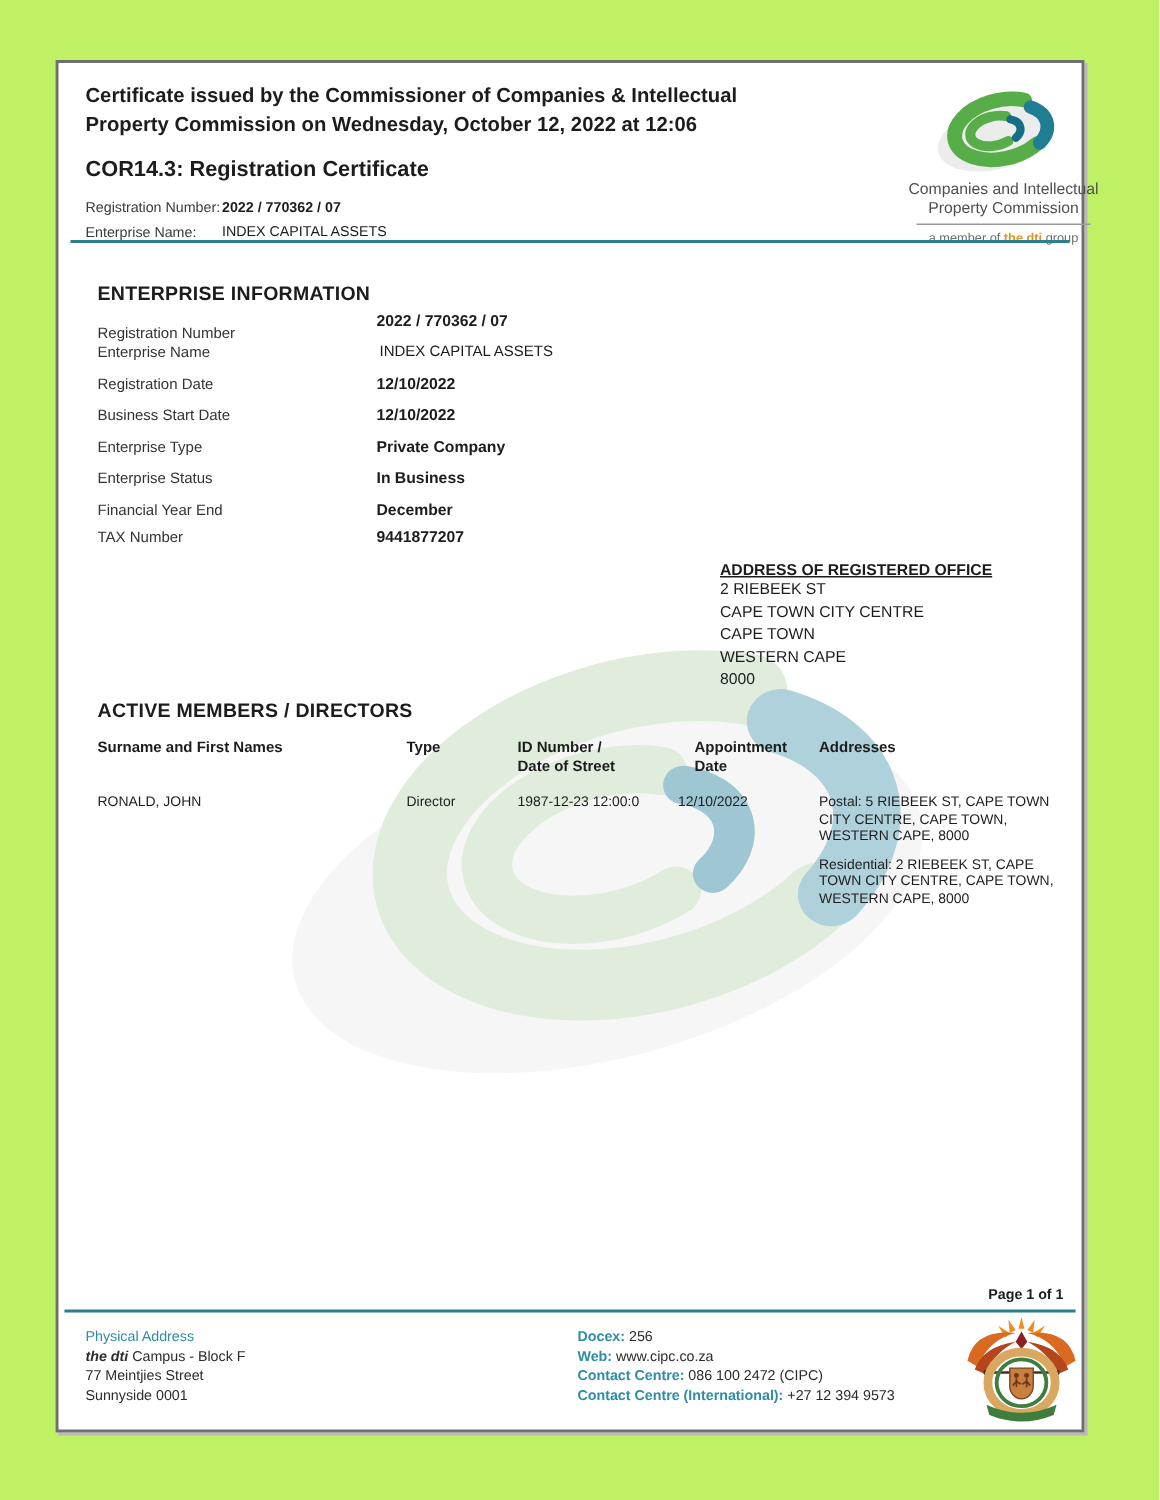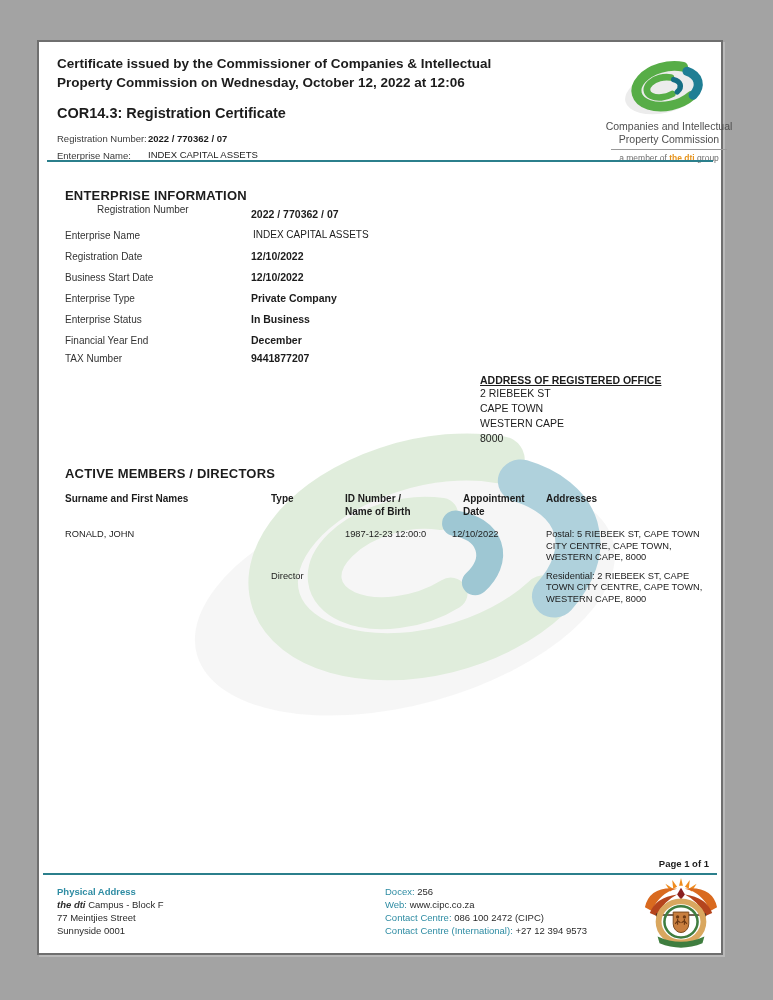--- a/index.html
+++ b/index.html
@@ -1,17 +1,17 @@
 <!DOCTYPE html>
 <html><head>
 <meta charset="utf-8">
 <style>
   * { margin: 0; padding: 0; box-sizing: border-box; }
   html, body { background: #ffffff; font-family: "Liberation Sans", sans-serif; }
-  .stage { position: relative; width: 773px; height: 1000px; background: #a3a3a3; overflow: hidden; }
+  .stage { position: relative; width: 773px; height: 1000px; background: #bef264; overflow: hidden; }
 
   .page {
     position: absolute; left: 37px; top: 40px; width: 686px; height: 915px;
     background: #fff; border: 2px solid #6f6f6f;
     box-shadow: 2px 2px 0 #b9b9b9;
   }
   .abs { position: absolute; }
 
   .cert-header { left: 18px; top: 12px; font-size: 13.5px; font-weight: bold; color: #1c1c1c; line-height: 19px; }
   .cor-title  { left: 18px; top: 63px; font-size: 14.5px; font-weight: bold; color: #1c1c1c; }
@@ -43,22 +43,22 @@
   .office-line { font-size: 10.5px; font-weight: normal; color: #1c1c1c; line-height: 15px; }
 
   .tbl-head { position: absolute; top: 450px; font-size: 10px; font-weight: bold; color: #1c1c1c; line-height: 13px; }
   .tbl-cell { position: absolute; top: 487px; font-size: 9.3px; color: #1c1c1c; }
   .addr-cell { width: 170px; line-height: 11.5px; }
   .addr-cell p + p { margin-top: 7px; }
 
   .page-num { right: 12px; top: 816px; font-size: 9.5px; font-weight: bold; color: #1c1c1c; }
 
   .footer-col { position: absolute; top: 843px; font-size: 9.5px; line-height: 13px; color: #2b2b2b; }
-  .f-teal { color: #2e8ca3; font-weight: bold; }
-  .footer-line .f-teal { font-weight: normal; text-align: right; }
+  .f-teal { color: #2e8ca3; font-weight: normal; }
+  .footer-line .f-teal { font-weight: bold; text-align: right; }
 
   .watermark { left: 128px; top: 378px; width: 495px; height: 300px; opacity: 0.55; transform: rotate(-6deg); }
 
   
   .logo-small .wm-base { fill: #ececec; }
   .logo-small .outer, .logo-small .inner { stroke: #57ad47; }
   .logo-small .comma-big { stroke: #1f7e94; }
   .logo-small .comma-small { stroke: #156e84; }
   .logo-wm .wm-base { fill: #f0f0f0; }
   .logo-wm .outer, .logo-wm .inner { stroke: #c8dfc0; }
@@ -118,21 +118,21 @@
         <ellipse class="wm-base" cx="102" cy="82" rx="96" ry="50"></ellipse>
         <path class="outer" d="M 160 32 A 70 44 0 1 0 162 100" fill="none" stroke-width="22" stroke-linecap="round"></path>
         <path class="inner" d="M 128 49 A 36 22 0 1 0 122 86" fill="none" stroke-width="15" stroke-linecap="round"></path>
         <path class="comma-small" d="M 133 55 A 26 18 0 0 1 134 84" fill="none" stroke-width="12" stroke-linecap="round"></path>
         <path class="comma-big" d="M 166 44 A 62 40 0 0 1 166 100" fill="none" stroke-width="20" stroke-linecap="round"></path>
       </g>
     </svg>
 
     <div class="abs section-title" style="left:26px; top:146px;">ENTERPRISE INFORMATION</div>
 
-    <div class="info-label" style="top:162px;margin-left:32px;">Registration Number</div>
+    <div class="info-label" style="top:175px;">Registration Number</div>
     <div class="info-value bold" style="top:166px;">2022 / 770362 / 07</div>
 
     <div class="info-label" style="top:188px;">Enterprise Name</div>
     <div class="info-value" style="top:187px; left:214px; font-size:10px;">INDEX CAPITAL ASSETS</div>
 
     <div class="info-label" style="top:209px;">Registration Date</div>
     <div class="info-value bold" style="top:208px;">12/10/2022</div>
 
     <div class="info-label" style="top:230px;">Business Start Date</div>
     <div class="info-value bold" style="top:229px;">12/10/2022</div>
@@ -145,41 +145,42 @@
 
     <div class="info-label" style="top:293px;">Financial Year End</div>
     <div class="info-value bold" style="top:292px;">December</div>
 
     <div class="info-label" style="top:311px;">TAX Number</div>
     <div class="info-value bold" style="top:310px;">9441877207</div>
 
     <div class="abs office">
       <div class="office-title">ADDRESS OF REGISTERED OFFICE</div>
       <div class="office-line">2 RIEBEEK ST</div>
+      <div class="office-line">CAPE TOWN CITY CENTRE</div>
       <div class="office-line">CAPE TOWN</div>
       <div class="office-line">WESTERN CAPE</div>
       <div class="office-line">8000</div>
     </div>
 
     <div class="abs section-title" style="left:26px; top:424px;text-align:center;">ACTIVE MEMBERS / DIRECTORS</div>
 
     <div class="tbl-head" style="left:26px;">Surname and First Names</div>
     <div class="tbl-head" style="left:232px;">Type</div>
     <div class="tbl-head" style="left:306px;">
       <div>ID Number /</div>
-      <div>Name of Birth</div>
+      <div>Date of Street</div>
     </div>
     <div class="tbl-head" style="left:424px;">
       <div>Appointment</div>
       <div>Date</div>
     </div>
     <div class="tbl-head" style="left:507px;">Addresses</div>
 
     <div class="tbl-cell" style="left:26px;">RONALD, JOHN</div>
-    <div class="tbl-cell" style="left:232px;margin-top:42px;">Director</div>
+    <div class="tbl-cell" style="left:232px;">Director</div>
     <div class="tbl-cell" style="left:306px;">1987-12-23 12:00:0</div>
     <div class="tbl-cell" style="left:413px;">12/10/2022</div>
     <div class="tbl-cell addr-cell" style="left:507px;">
       <p>Postal: 5 RIEBEEK ST, CAPE TOWN CITY CENTRE, CAPE TOWN, WESTERN CAPE, 8000</p>
       <p>Residential: 2 RIEBEEK ST, CAPE TOWN CITY CENTRE, CAPE TOWN, WESTERN CAPE, 8000</p>
     </div>
 
     <div class="abs page-num">Page 1 of 1</div>
     <div class="abs teal-rule rule-bottom"></div>
 

